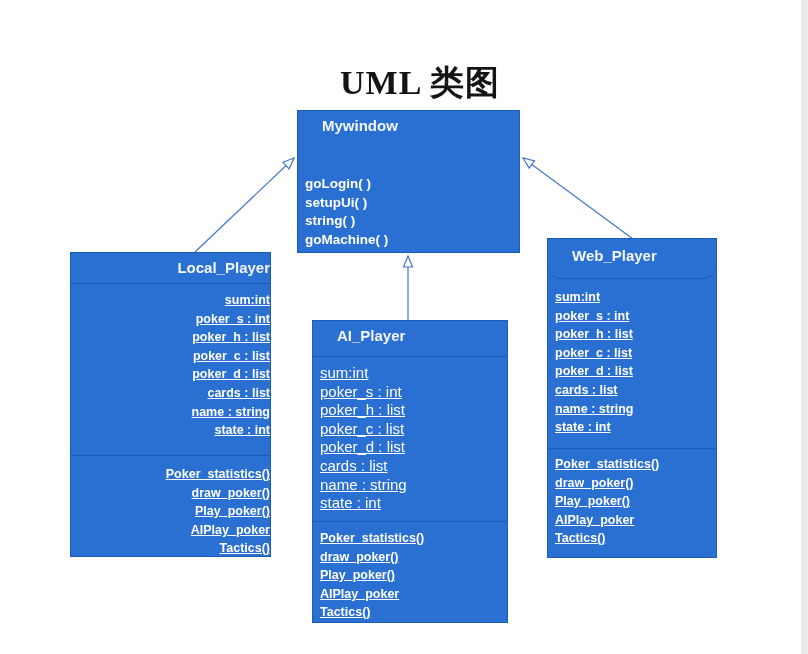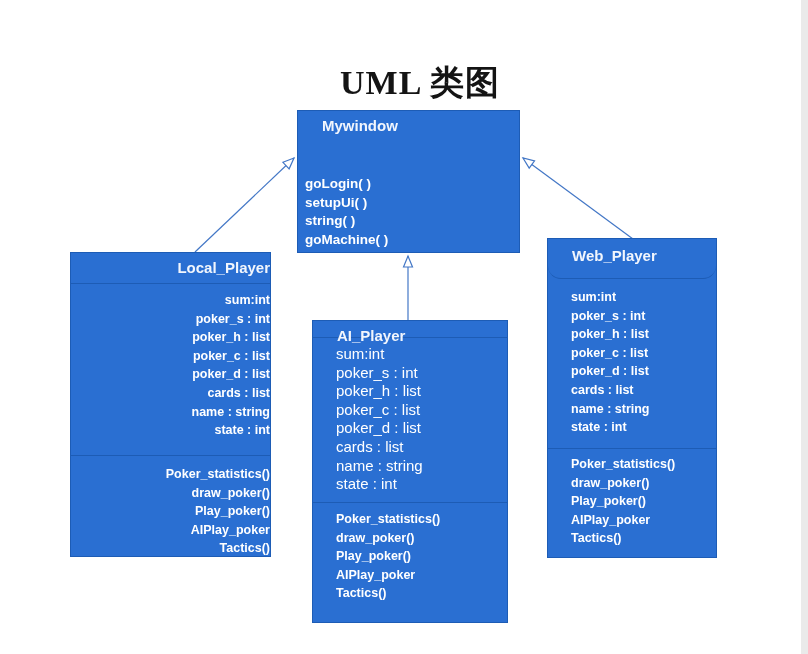--- a/index.html
+++ b/index.html
@@ -32,36 +32,36 @@
     border:1px solid #1d5cb5;
     box-sizing:border-box;
     color:#ffffff;
   }
   .box-title {
     font-size:15px; font-weight:bold; color:#f2f6fd;
     padding:6px 0 0 24px;
     box-sizing:border-box;
   }
   .with-rule { border-bottom:1px solid #1d5cb5; }
-  .sec { box-sizing:border-box; padding-left:23px; }
+  .sec { box-sizing:border-box; padding-left:7px;text-decoration:underline; }
   .row { white-space:nowrap; }
   
   .box-mywindow { left:297px; top:110px; width:223px; height:143px; }
   .box-mywindow .methods {
     position:absolute; left:7px; top:64px;
     font-size:13.5px; font-weight:bold; line-height:18.5px;
   }
   
   .box-local { left:70px; top:252px; width:201px; height:305px;text-align:right; }
   .box-local .box-title { height:31px; }
   .box-local .attrs   { height:172px; padding-top:7px; font-size:12.5px; font-weight:bold; line-height:18.6px; }
   .box-local .methods { padding-top:9px;  font-size:12.5px; font-weight:bold; line-height:18.6px; }
   
   .box-ai { left:312px; top:320px; width:196px; height:303px; }
-  .box-ai .box-title { height:17px; }
+  .box-ai .box-title { height:36px; }
   .box-ai .attrs   { height:165px; padding-top:7px; font-size:15px; font-weight:normal; line-height:18.6px; }
   .box-ai .methods { padding-top:7px; font-size:12.5px; font-weight:bold; line-height:18.6px; }
   
   .box-web { left:547px; top:238px; width:170px; height:320px; }
   .box-web .box-title { height:40px; padding-top:8px;border-radius:13px; }
   .box-web .attrs   { height:170px; padding-top:9px; font-size:12.5px; font-weight:bold; line-height:18.6px; }
   .box-web .methods { padding-top:6px; font-size:12.5px; font-weight:bold; line-height:18.6px; }
 </style>
 </head>
 <body>

